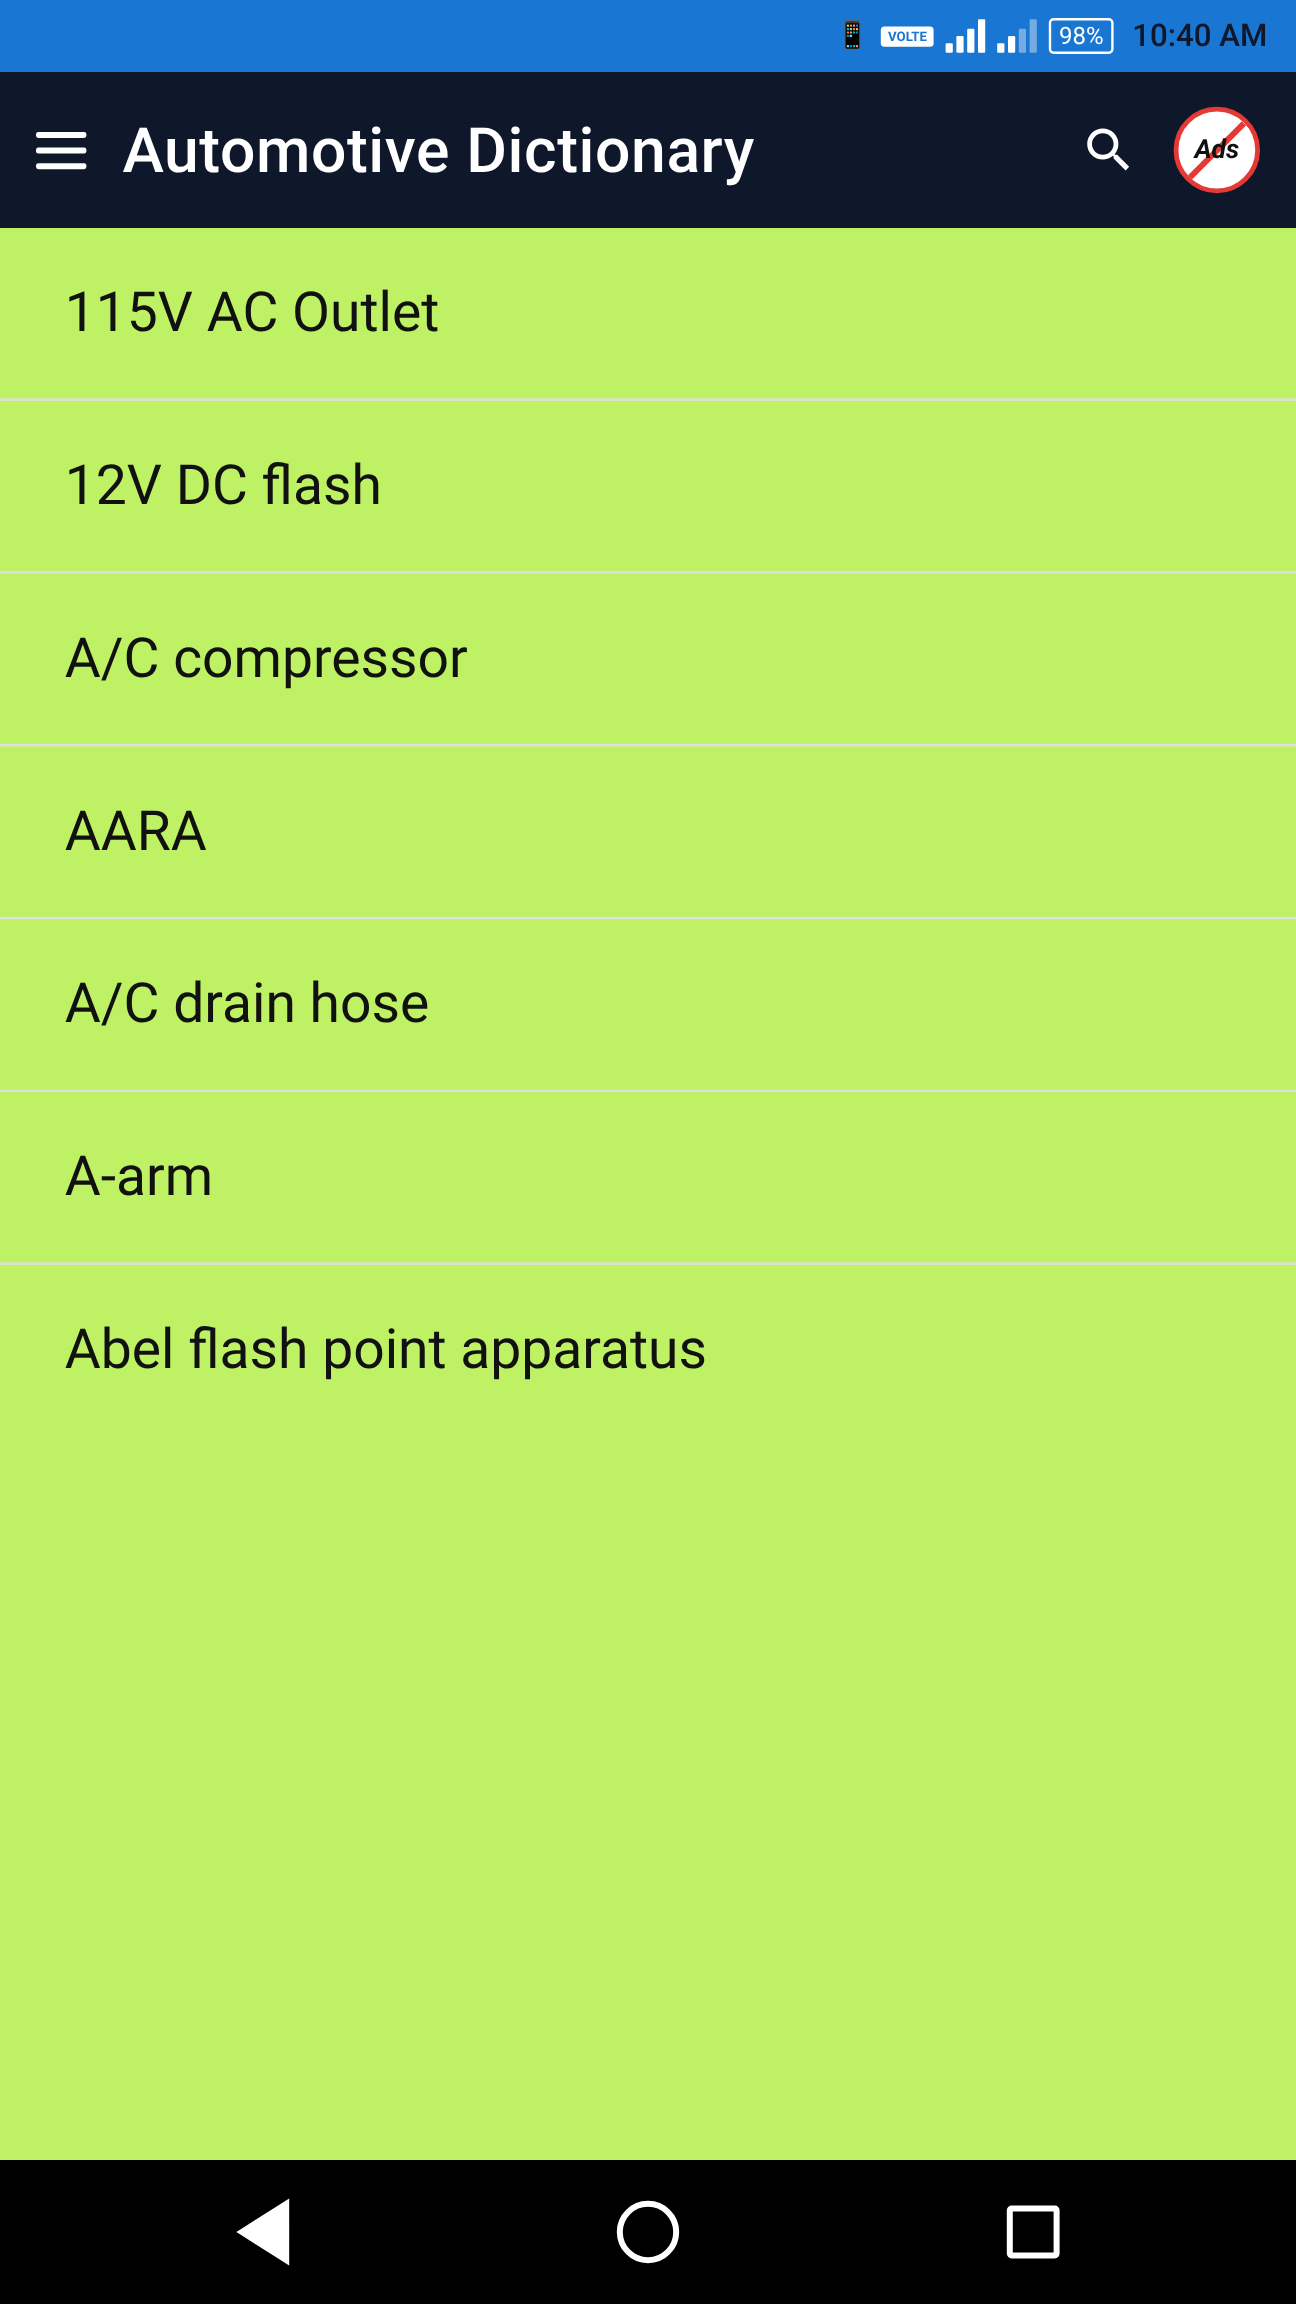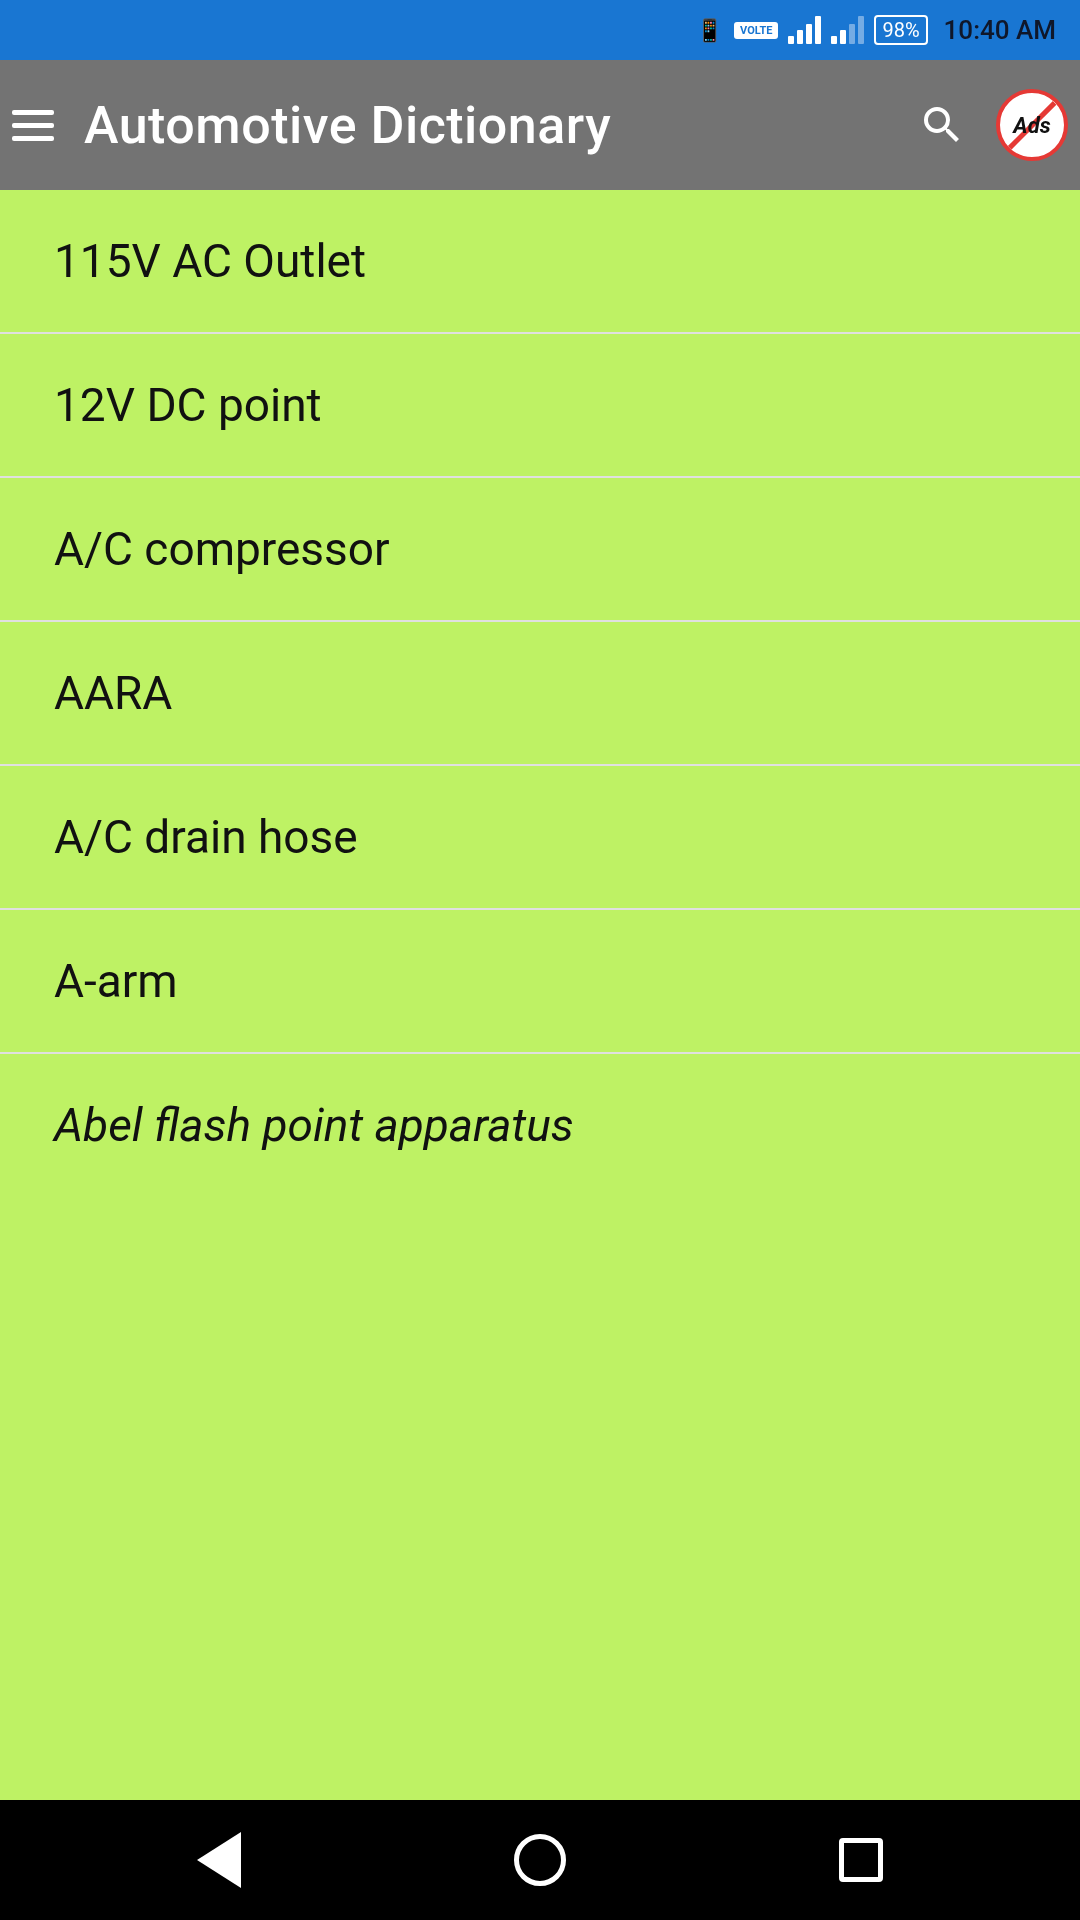--- a/index.html
+++ b/index.html
@@ -63,24 +63,24 @@
       font-size: 26px;
       font-weight: 500;
       margin-left: 6px;
       text-align: center;
     }
 
     
     .app-bar {
       width: 100%;
       height: 130px;
-      background: #737373;
-      display: flex;
-      align-items: center;
-      padding: 0 12px;
+      background: #0f172a;
+      display: flex;
+      align-items: center;
+      padding: 0 30px;
       gap: 30px;
     }
 
     .menu-icon {
       color: white;
       font-size: 42px;
       cursor: pointer;
       display: flex;
       flex-direction: column;
       gap: 8px;
@@ -270,41 +270,41 @@
   </div>
 </div>
 
 <div class="content">
 
   <div class="list-item">
     <span class="list-item-text">115V AC Outlet</span>
   </div>
 
   <div class="list-item">
-    <span class="list-item-text">12V DC point</span>
+    <span class="list-item-text">12V DC flash</span>
   </div>
 
 
   <div class="list-item">
     <span class="list-item-text">A/C compressor</span>
   </div>
 
   <div class="list-item">
     <span class="list-item-text">AARA</span>
   </div>
 
   <div class="list-item">
     <span class="list-item-text">A/C drain hose</span>
   </div>
 
   <div class="list-item">
     <span class="list-item-text">A-arm</span>
   </div>
 
-  <div class="list-item" style="border-bottom: none; font-style: italic;">
+  <div class="list-item" style="border-bottom: none;">
     <span class="list-item-text">Abel flash point apparatus</span>
   </div>
 
 </div>
 
 <div class="nav-bar">
   <div class="nav-btn">
     <div class="nav-back"></div>
   </div>
   <div class="nav-btn">

